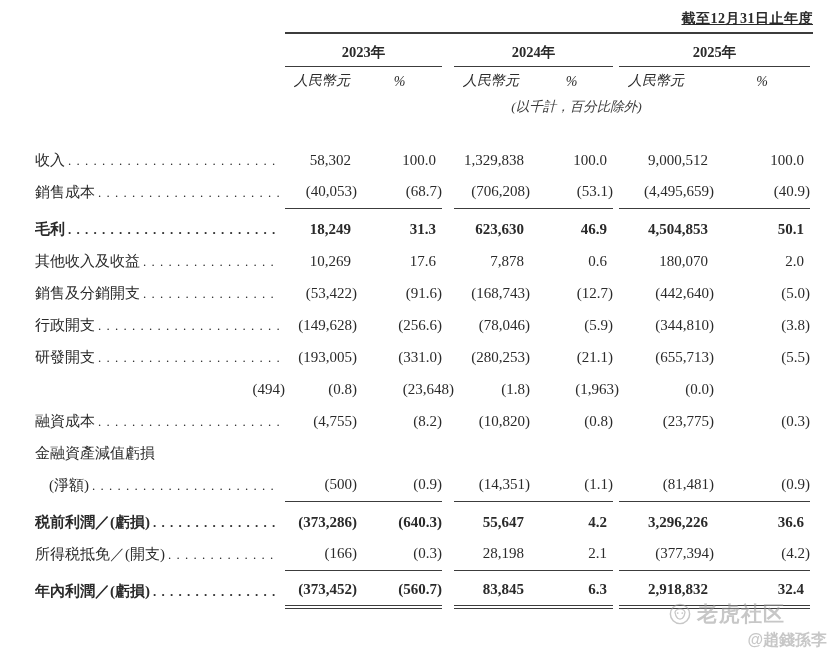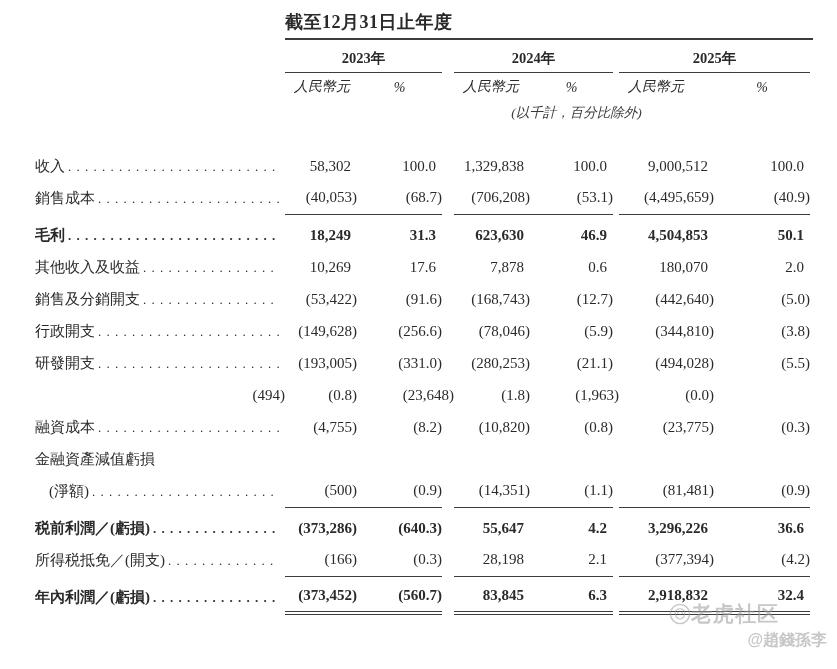--- a/index.html
+++ b/index.html
@@ -5,22 +5,22 @@
   html,body{margin:0;padding:0;background:#ffffff;}
   body{
     width:837px;height:669px;position:relative;overflow:hidden;
     font-family:"Liberation Serif","DejaVu Serif",serif;
     color:#2a2a2a;
   }
   .page{position:absolute;left:35px;top:10px;width:775px;}
 
   
   .hdr-title{
-    margin-left:250px;width:528px;text-align:left;
-    font-weight:700;font-size:18px;letter-spacing:.5px;
+    margin-left:250px;width:528px;text-align:right;
+    font-weight:700;font-size:14px;letter-spacing:.5px;text-decoration:underline;
   }
   .hdr-topline{
     margin-left:250px;width:528px;height:0;
     border-bottom:2px solid #3c3c3c;margin-top:4px;
   }
   .hdr-grid{
     display:grid;
     grid-template-columns:250px 72px 85px 12px 76px 83px 6px 95px 96px;
     align-items:end;
   }
@@ -53,21 +53,21 @@
     text-align:right;white-space:nowrap;height:100%;
     display:flex;align-items:center;justify-content:flex-end;
   }
   .trow .u1{border-bottom:1.5px solid #3c3c3c;}
   .trow .u2{border-bottom:4px double #3c3c3c;}
   .mline{margin-bottom:5px;}
   .gapcol{height:100%;}
 
   
   .wm{position:absolute;right:8px;top:600px;width:160px;opacity:.55;color:#9a9a9a;pointer-events:none;}
-  .wm-row{display:flex;align-items:center;}
+  .wm-row{display:flex;align-items:center;gap:6px;}
   .wm-logo{width:22px;height:22px;flex:0 0 auto;}
   .wm-name{font-size:21px;font-weight:700;letter-spacing:1px;font-family:"Liberation Sans","DejaVu Sans",sans-serif;}
   .wm-handle{font-size:16px;font-weight:700;margin-top:2px;text-align:right;padding-right:2px;
     font-family:"Liberation Sans","DejaVu Sans",sans-serif;}
 </style>
 </head>
 <body>
 
 <div class="page">
 
@@ -183,21 +183,21 @@
         <div class="lbl">
           <span class="ltext">研發開支</span>
           <span class="dots"></span>
         </div>
         <div class="num">(193,005)</div>
         <div class="num">(331.0)</div>
         <div class="gapcol"></div>
         <div class="num">(280,253)</div>
         <div class="num">(21.1)</div>
         <div class="gapcol"></div>
-        <div class="num">(494,028)</div>
+        <div class="num">(655,713)</div>
         <div class="num">(5.5)</div>
       </div>
       <div class="trow">
         <div class="num">(494)</div>
         <div class="num">(0.8)</div>
         <div class="gapcol"></div>
         <div class="num">(23,648)</div>
         <div class="num">(1.8)</div>
         <div class="gapcol"></div>
         <div class="num">(1,963)</div>

